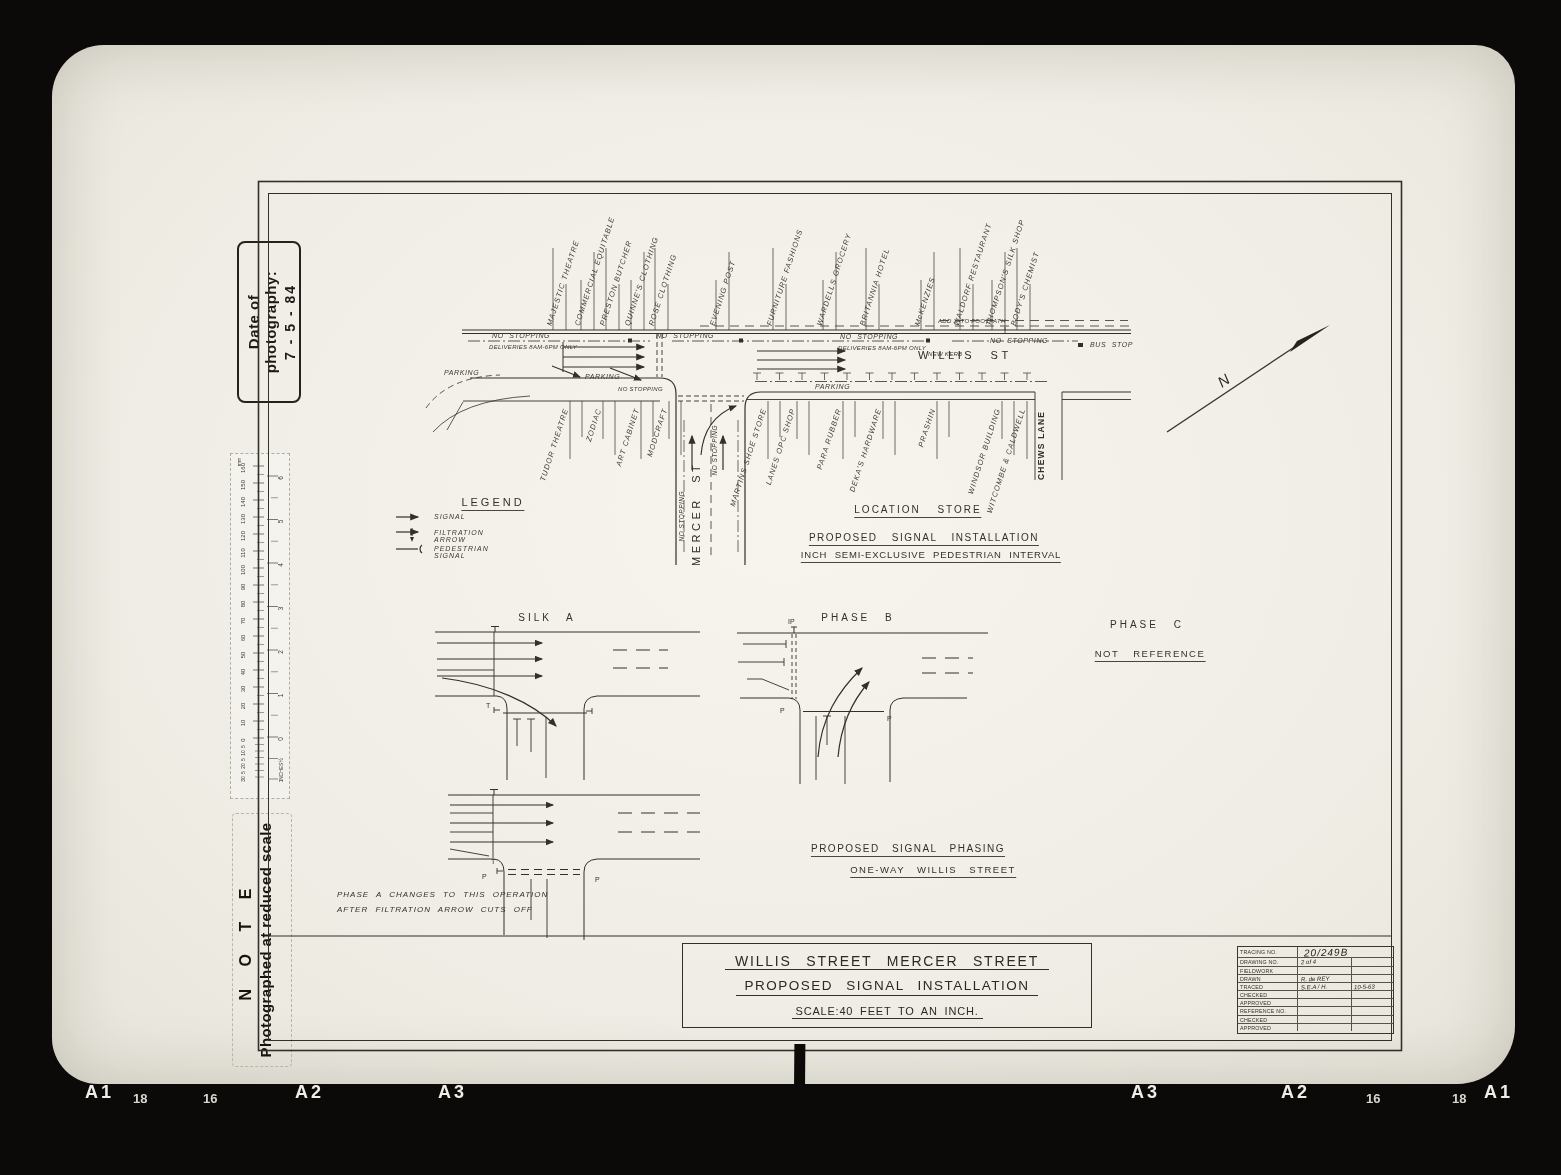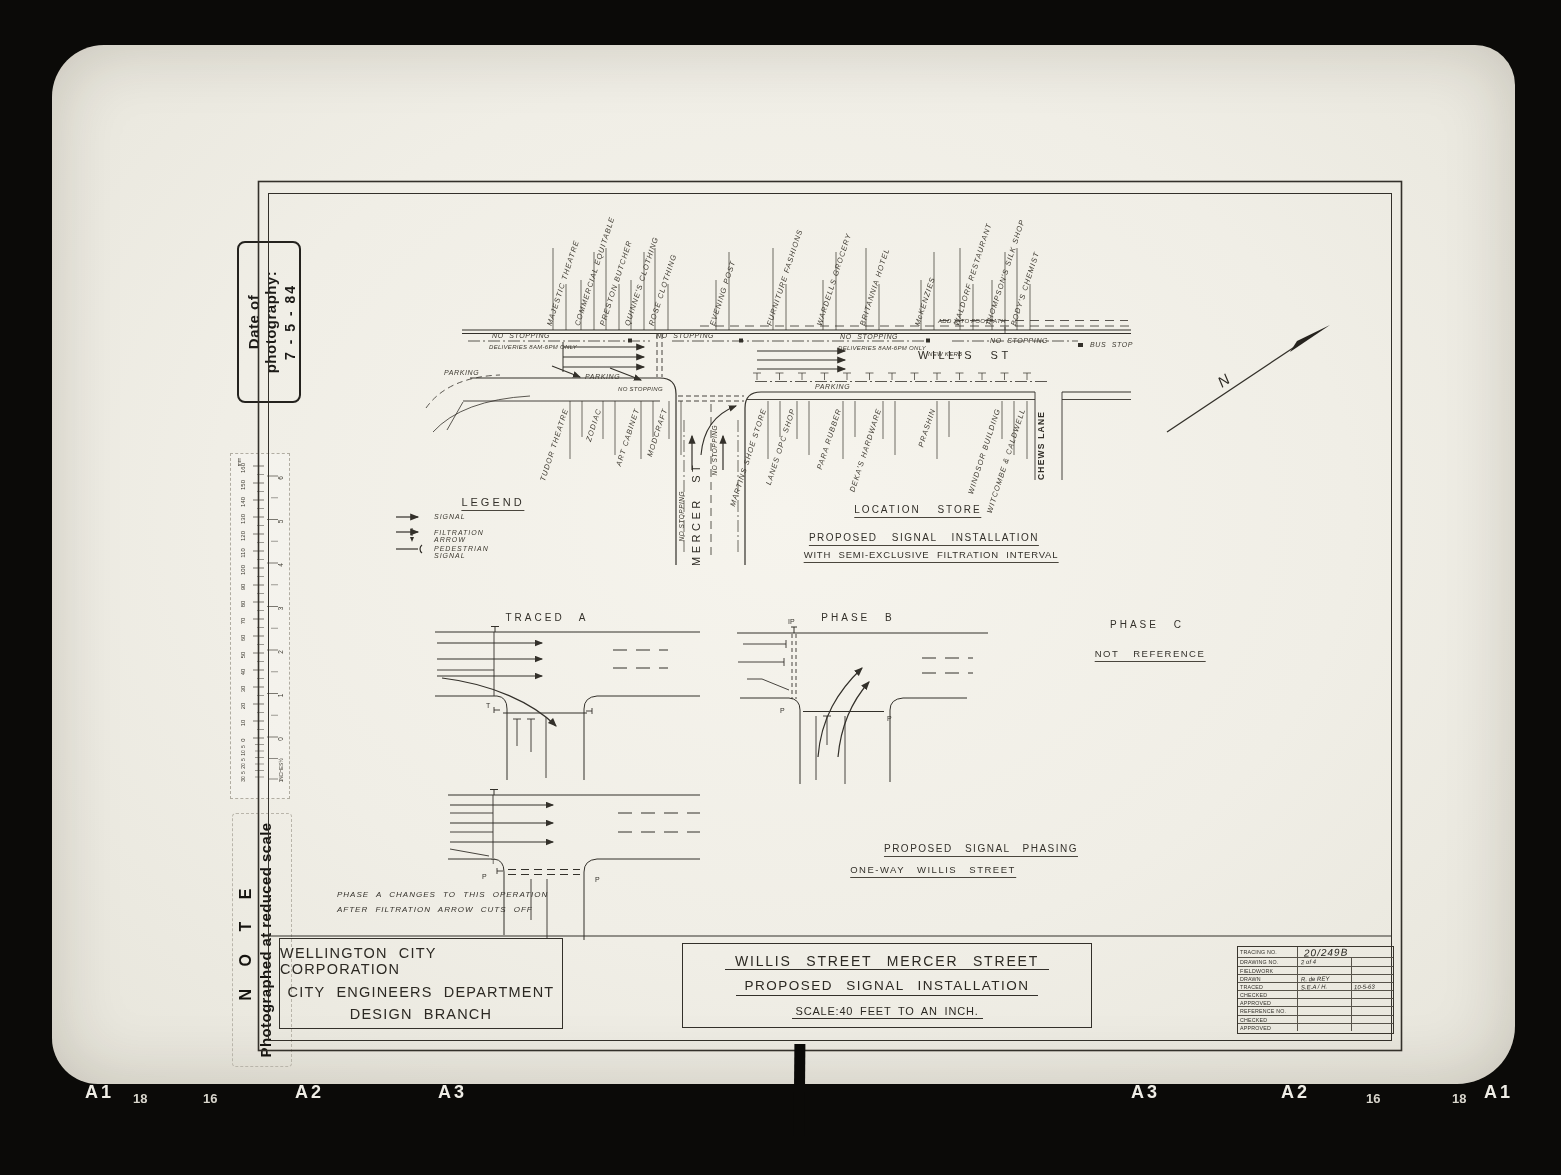--- a/index.html
+++ b/index.html
@@ -418,38 +418,33 @@
     <div class="legend-item" style="left:342px;top:498px;">
       <svg width="34" height="12" style="position:absolute;left:0;top:0;">
         <path d="M2,6 H24" stroke="#33302a" stroke-width="1.2"></path>
         <path d="M28,2 a5,5 0 0 0 0,8" stroke="#33302a" stroke-width="1.2" fill="none"></path>
       </svg>
       <span class="legend-label" style="position:absolute;left:40px;top:2px;">PEDESTRIAN SIGNAL</span>
     </div>
 
     <div class="tb cx h-loc1 ul" style="left:866px;top:459px;">LOCATION STORE</div>
     <div class="tb cx h-loc2 ul" style="left:872px;top:487px;">PROPOSED SIGNAL INSTALLATION</div>
-    <div class="tb cx h-loc3 ul" style="left:879px;top:504px;">WITH SEMI-EXCLUSIVE FILTRATION INTERVAL</div>
-
-    <div class="tb cx h-phase" style="left:495px;top:567px;">TRACED A</div>
+    <div class="tb cx h-loc3 ul" style="left:879px;top:504px;">INCH SEMI-EXCLUSIVE PEDESTRIAN INTERVAL</div>
+
+    <div class="tb cx h-phase" style="left:495px;top:567px;">SILK A</div>
     <div class="tb cx h-phase" style="left:806px;top:567px;">PHASE B</div>
     <div class="tb cx h-phase" style="left:1095px;top:574px;">PHASE C</div>
     <div class="tb cx h-notreq ul" style="left:1098px;top:603px;">NOT REFERENCE</div>
 
     <div class="tb h-note" style="left:285px;top:837px;">PHASE A CHANGES TO THIS OPERATION</div>
     <div class="tb h-note" style="left:285px;top:852px;">AFTER FILTRATION ARROW CUTS OFF</div>
 
-    <div class="tb cx h-phasing ul" style="left:929px;top:798px;">PROPOSED SIGNAL PHASING</div>
+    <div class="tb cx h-phasing ul" style="left:856px;top:798px;">PROPOSED SIGNAL PHASING</div>
     <div class="tb cx h-phasing ul" style="left:881px;top:819px;font-size:9.5px;">ONE-WAY WILLIS STREET</div>
 
-    <div class="orgbox" style="left:227px;top:893px;width:282px;height:89px;">
-      <div class="org-l">WELLINGTON CITY CORPORATION</div>
-      <div class="org-l">CITY ENGINEERS DEPARTMENT</div>
-      <div class="org-l">DESIGN BRANCH</div>
-    </div>
 
     <div class="titlebox" style="left:630px;top:898px;width:408px;height:83px;">
       <div class="tt-1">WILLIS STREET MERCER STREET</div>
       <div class="tt-2">PROPOSED SIGNAL INSTALLATION</div>
       <div class="tt-s">SCALE:40 FEET TO AN INCH.</div>
     </div>
 
     <div id="tracing-table" class="ttab" style="left:1185px;top:901px;width:155px;height:86px;">
         <div class="trow" style="height: 11px;">
           <div class="tlabel">TRACING NO.</div>

